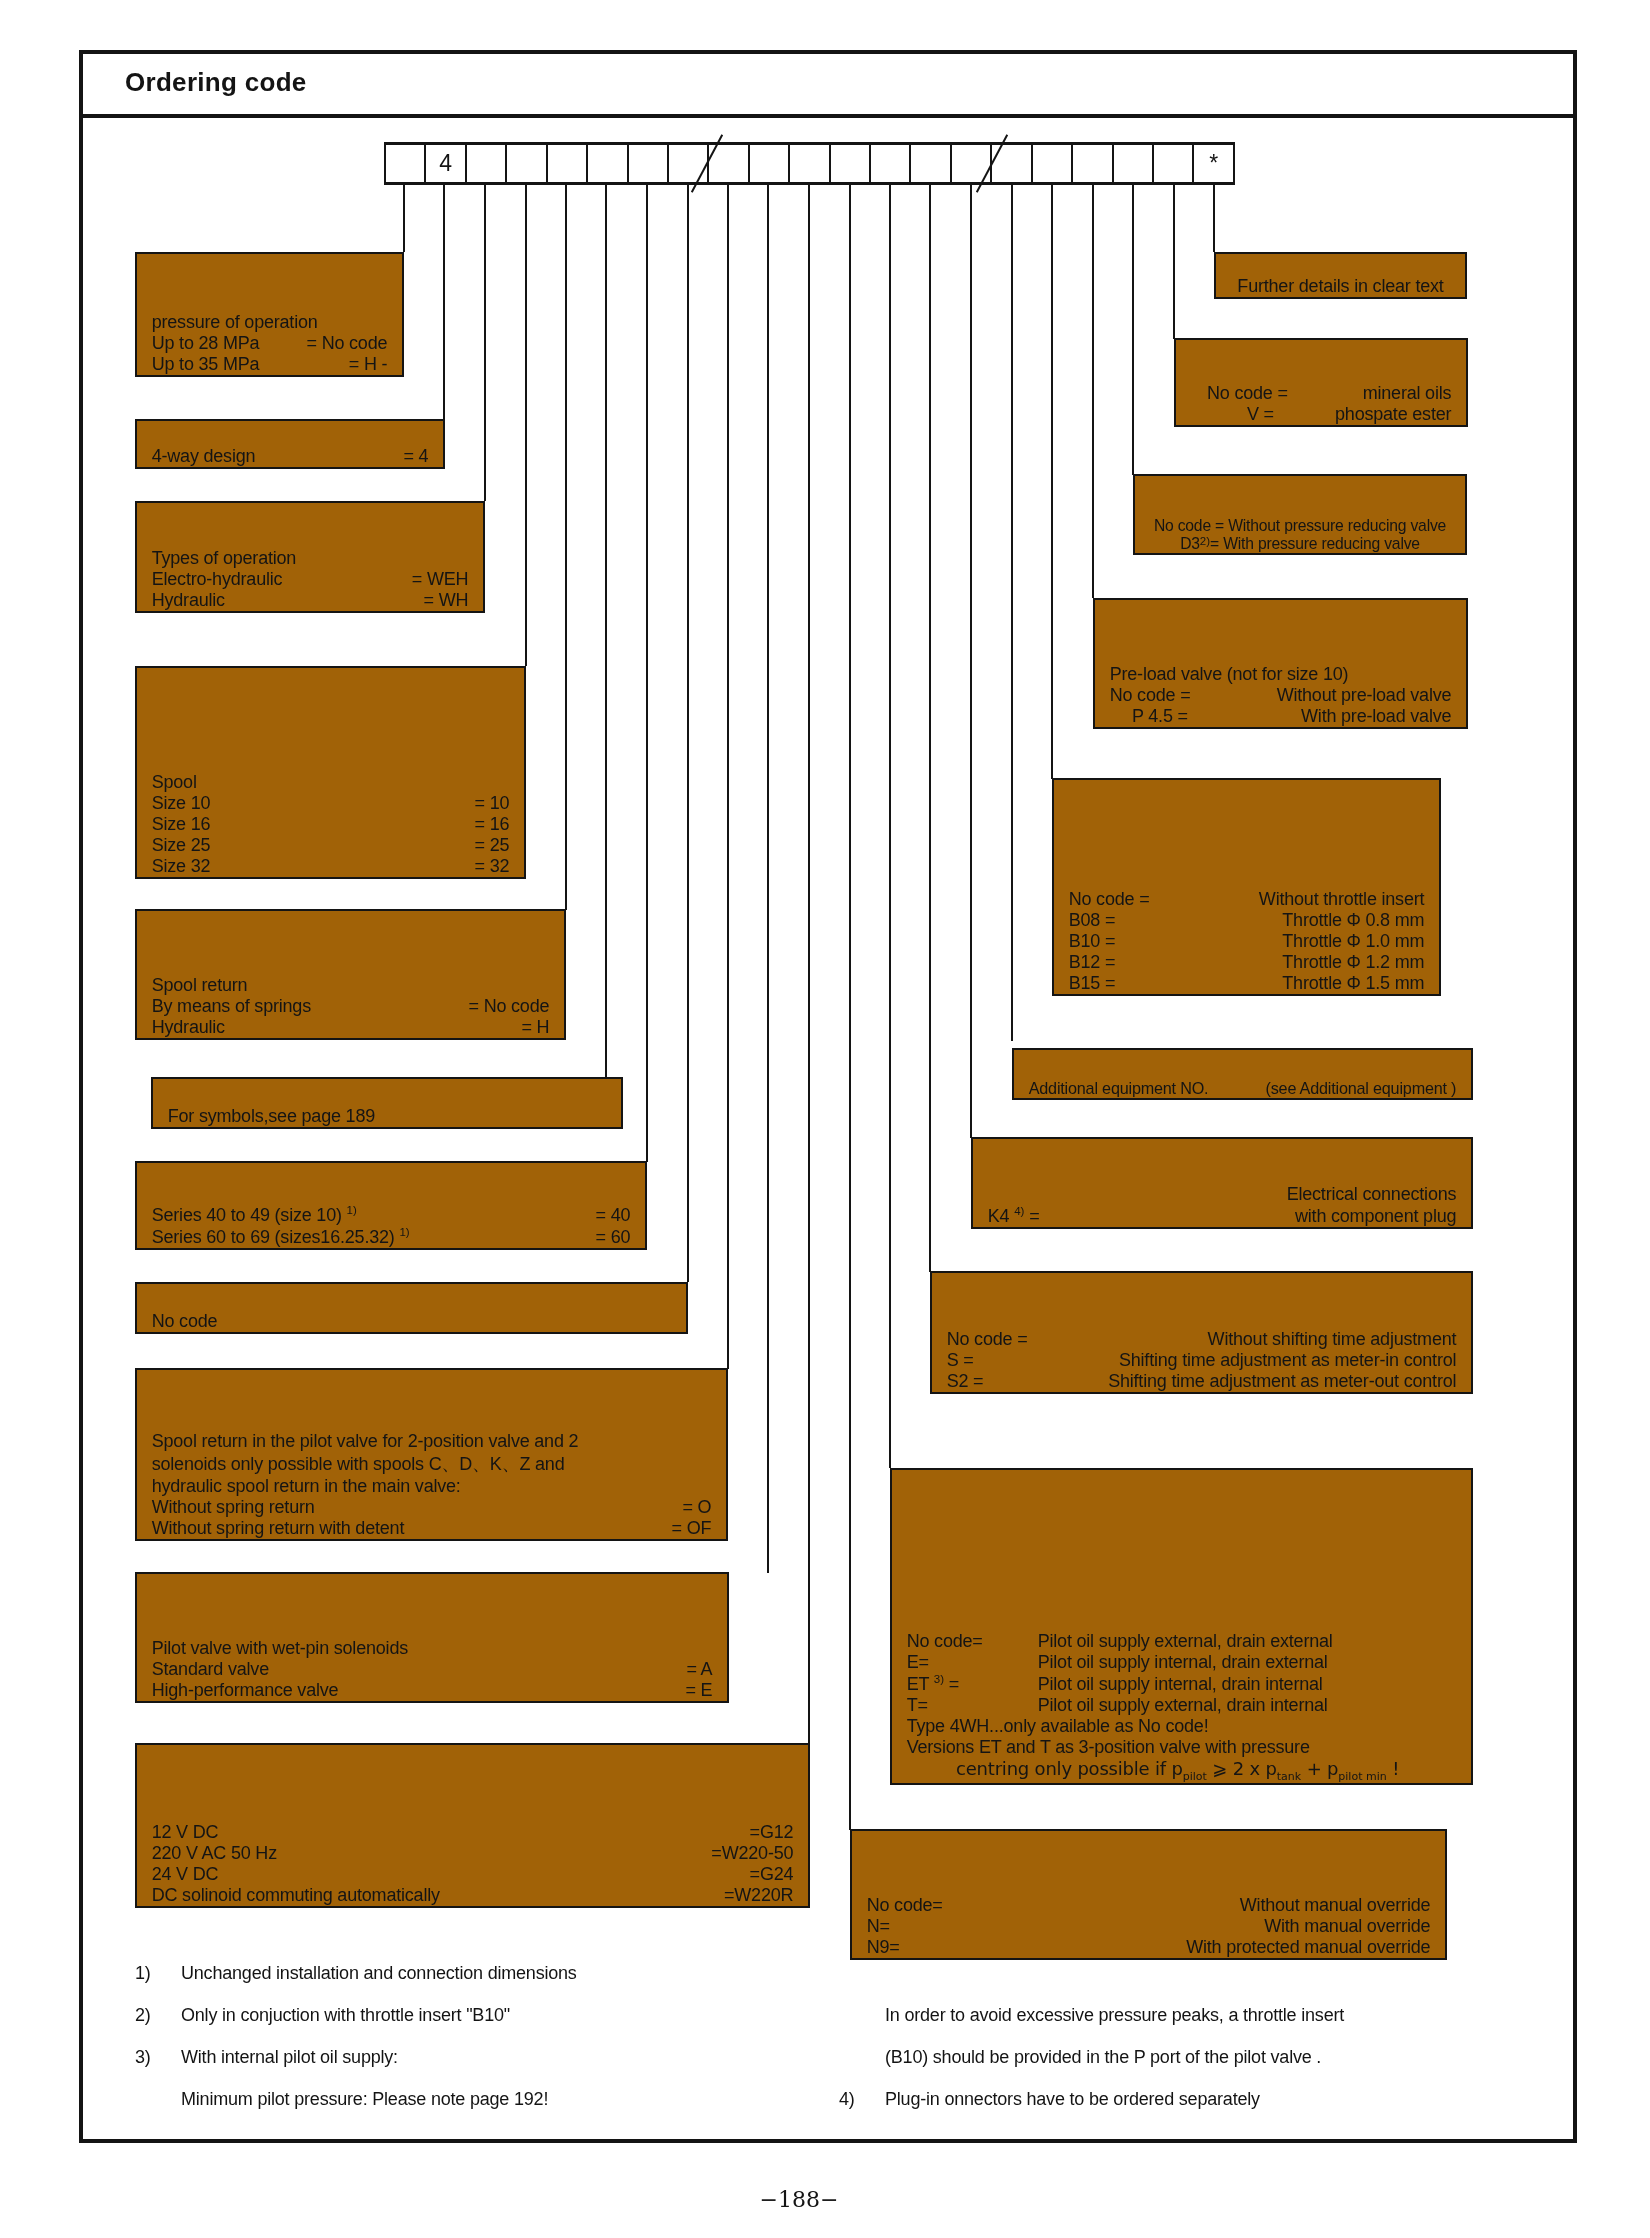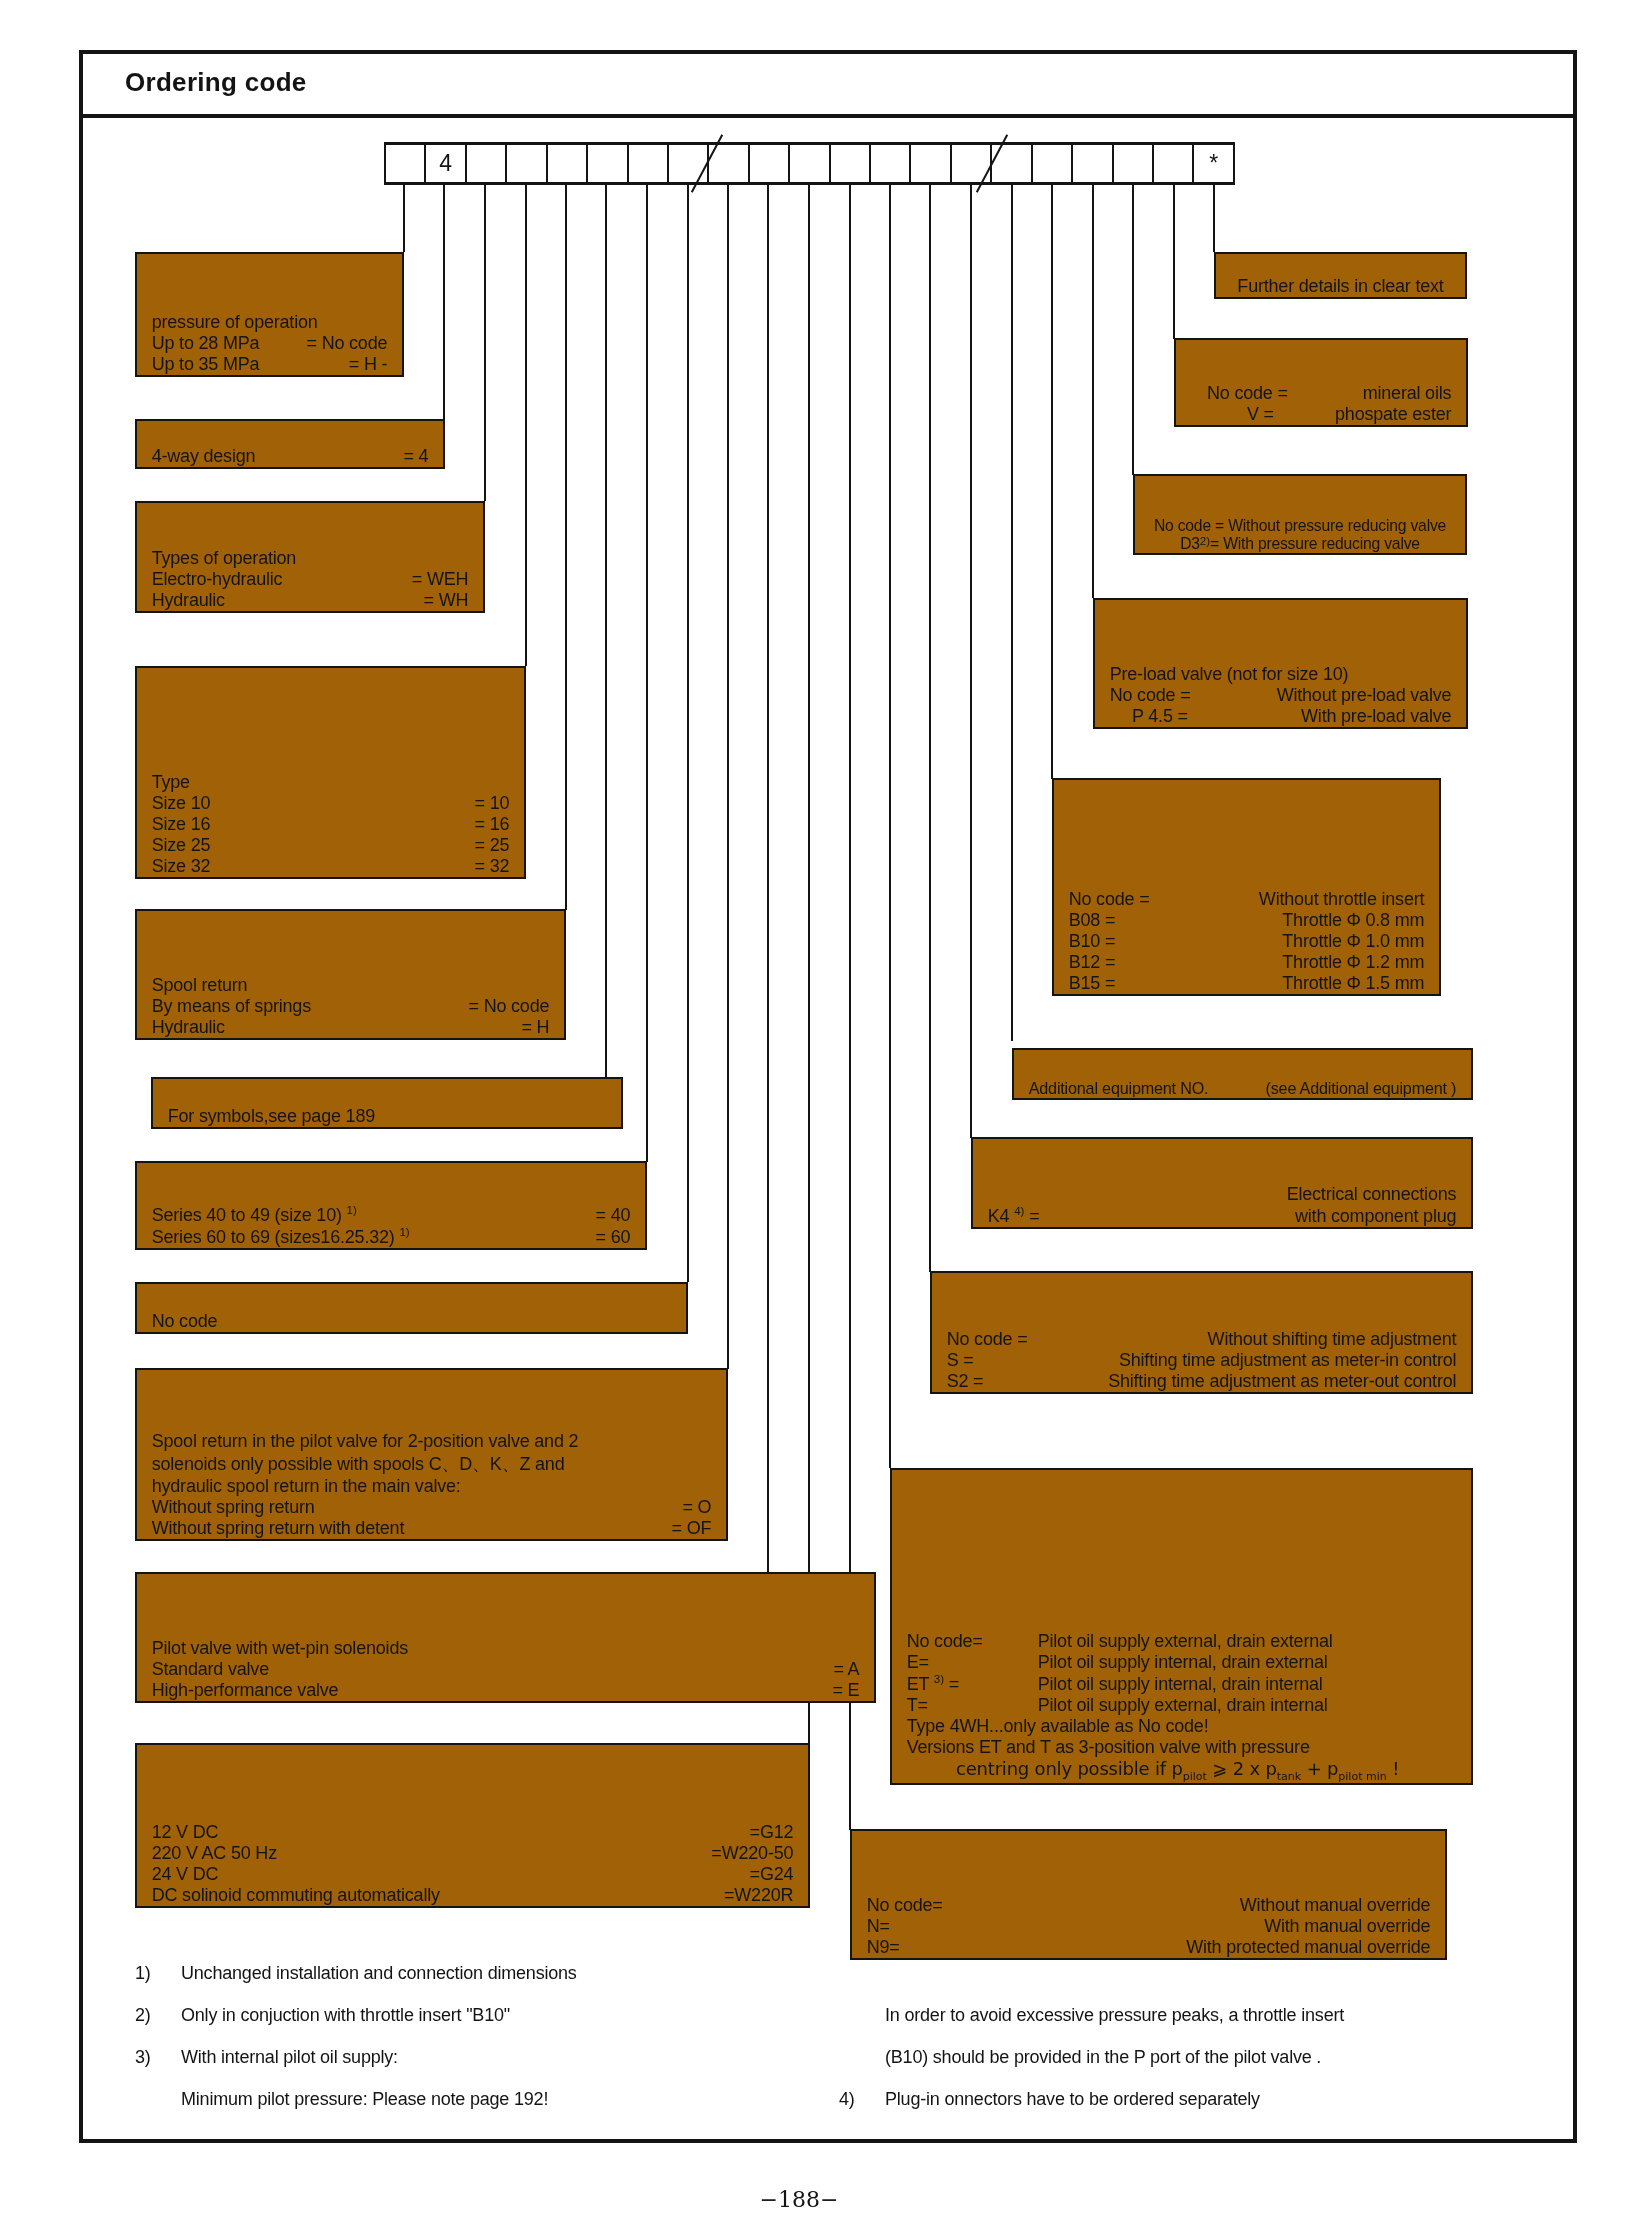--- a/index.html
+++ b/index.html
@@ -106,21 +106,21 @@
       <span>Electro-hydraulic</span>
       <span>= WEH</span>
     </div>
   <div class="r">
       <span>Hydraulic</span>
       <span>= WH</span>
     </div>
 </div>
 
 <div class="box" style="left:135px;top:666px;width:391px;height:213px;">
-  <div class="rl">Type</div>
+  <div class="rl">Spool</div>
   <div class="r">
       <span>Size 10</span>
       <span>= 10</span>
     </div>
   <div class="r">
       <span>Size 16</span>
       <span>= 16</span>
     </div>
   <div class="r">
       <span>Size 25</span>
@@ -170,21 +170,21 @@
   <div class="r">
       <span>Without spring return</span>
       <span>= O</span>
     </div>
   <div class="r">
       <span>Without spring return with detent</span>
       <span>= OF</span>
     </div>
 </div>
 
-<div class="box" style="left:135px;top:1572px;width:741px;height:131px;">
+<div class="box" style="left:135px;top:1572px;width:594px;height:131px;">
   <div class="rl">Pilot valve with wet-pin solenoids</div>
   <div class="r">
       <span>Standard valve</span>
       <span>= A</span>
     </div>
   <div class="r">
       <span>High-performance valve</span>
       <span>= E</span>
     </div>
 </div>

